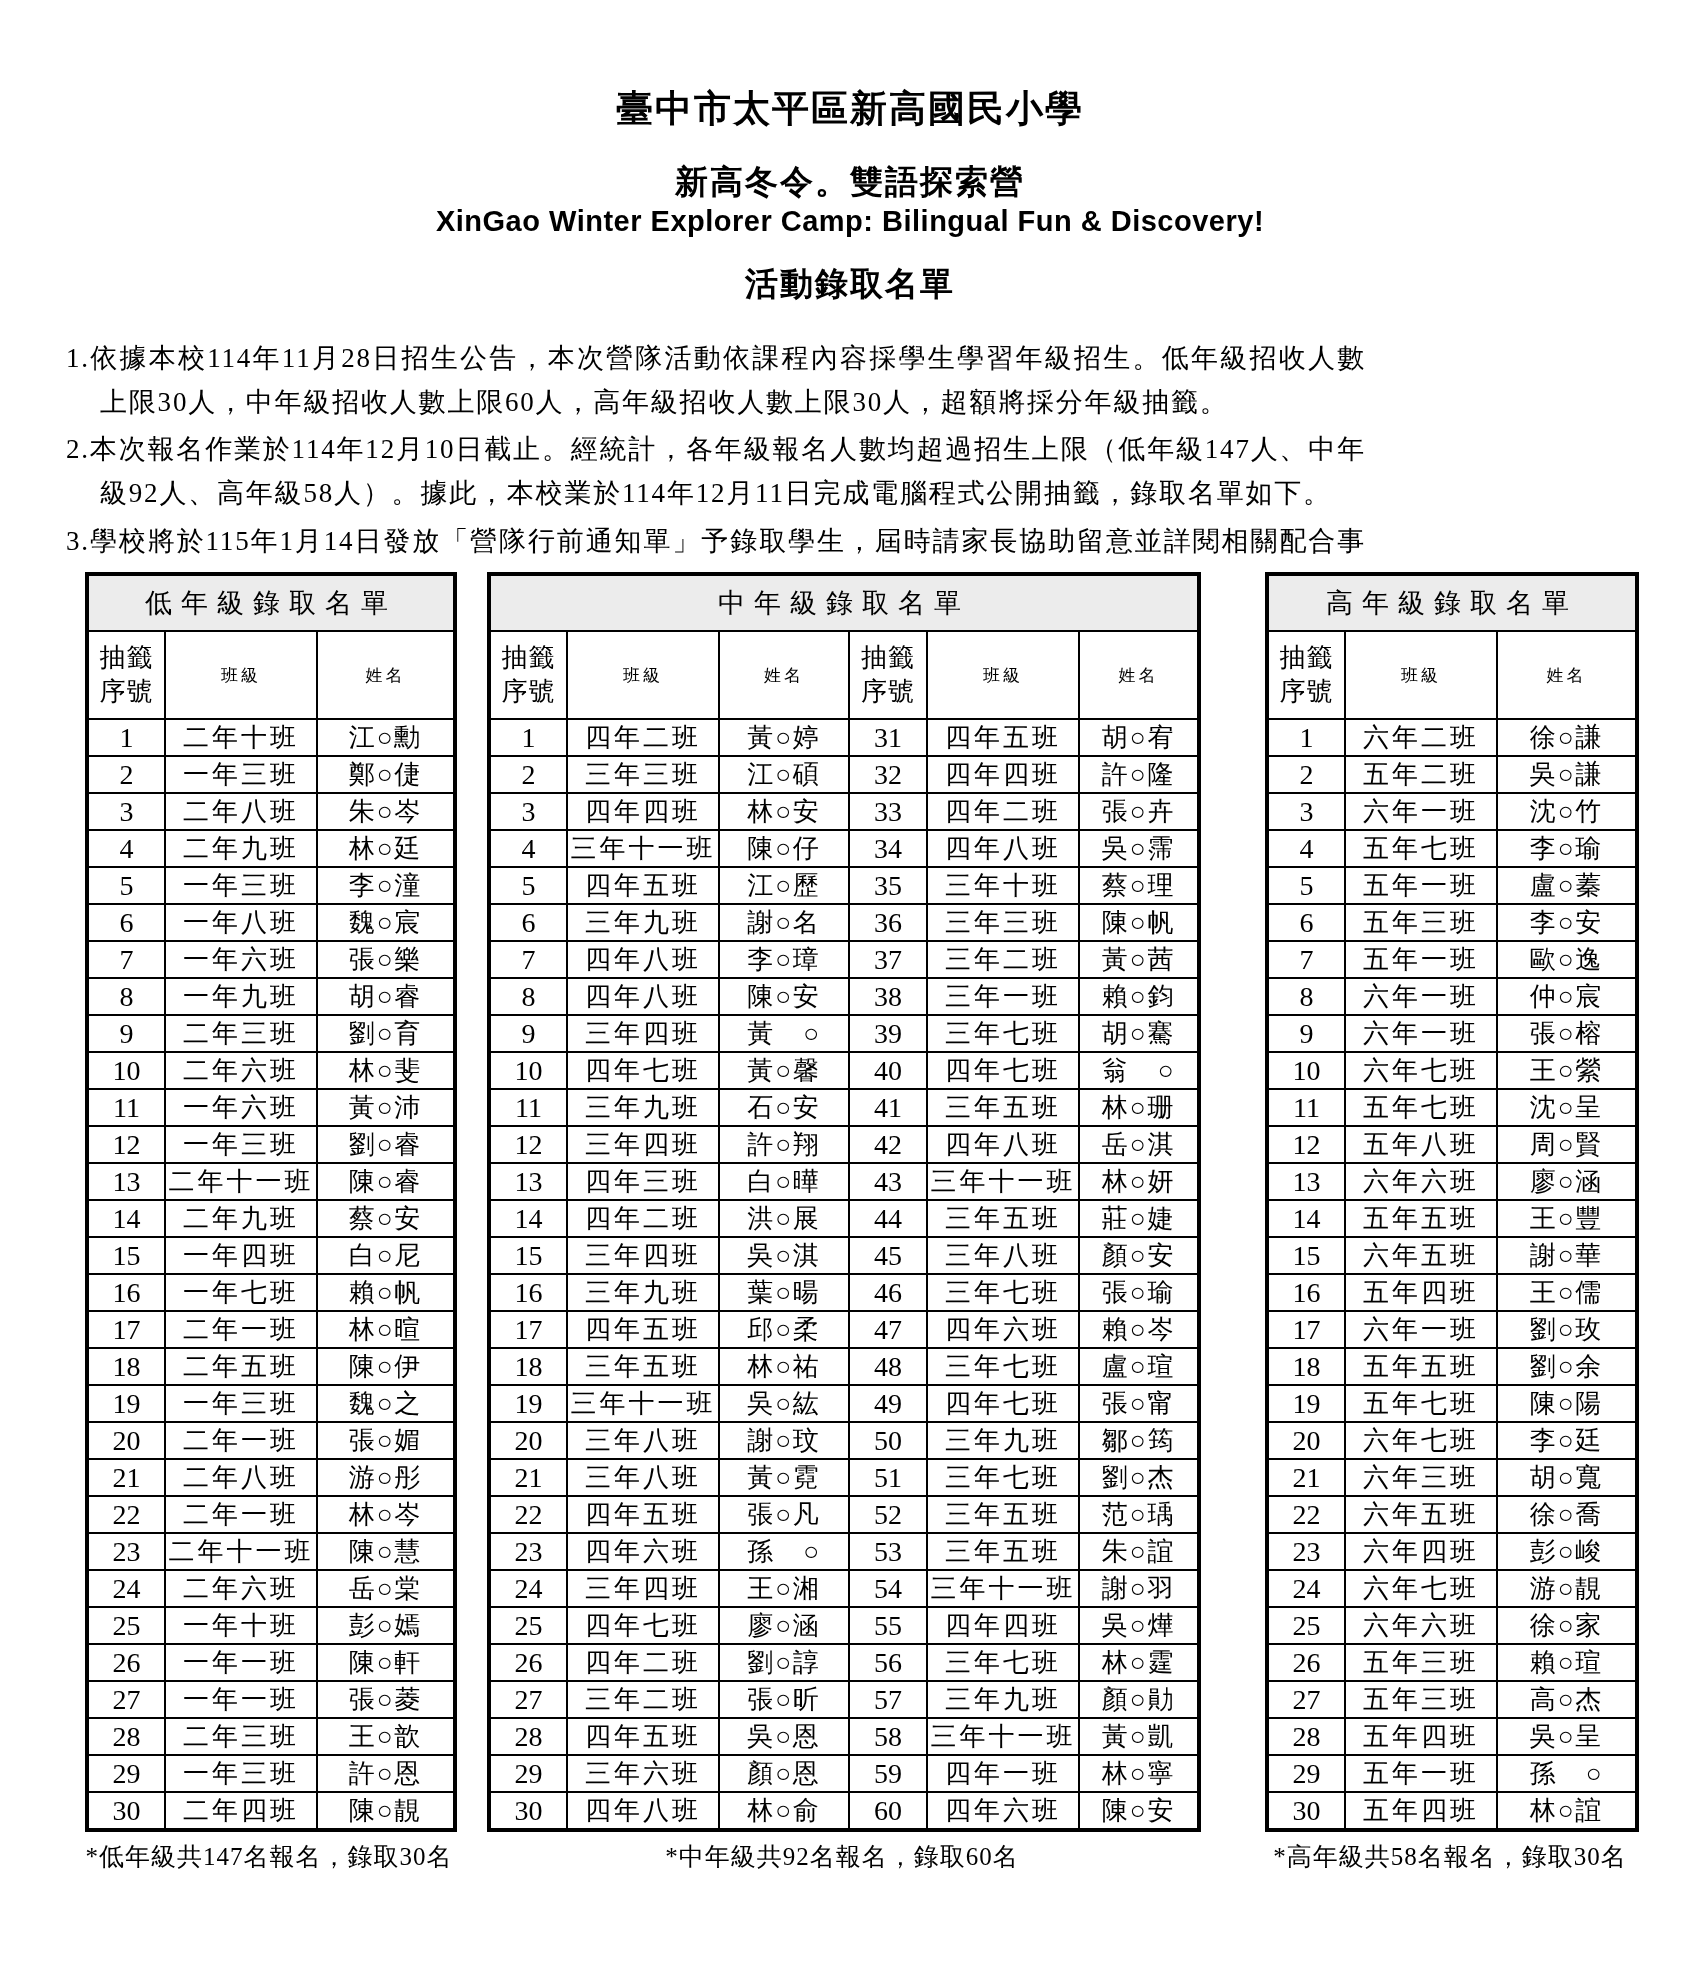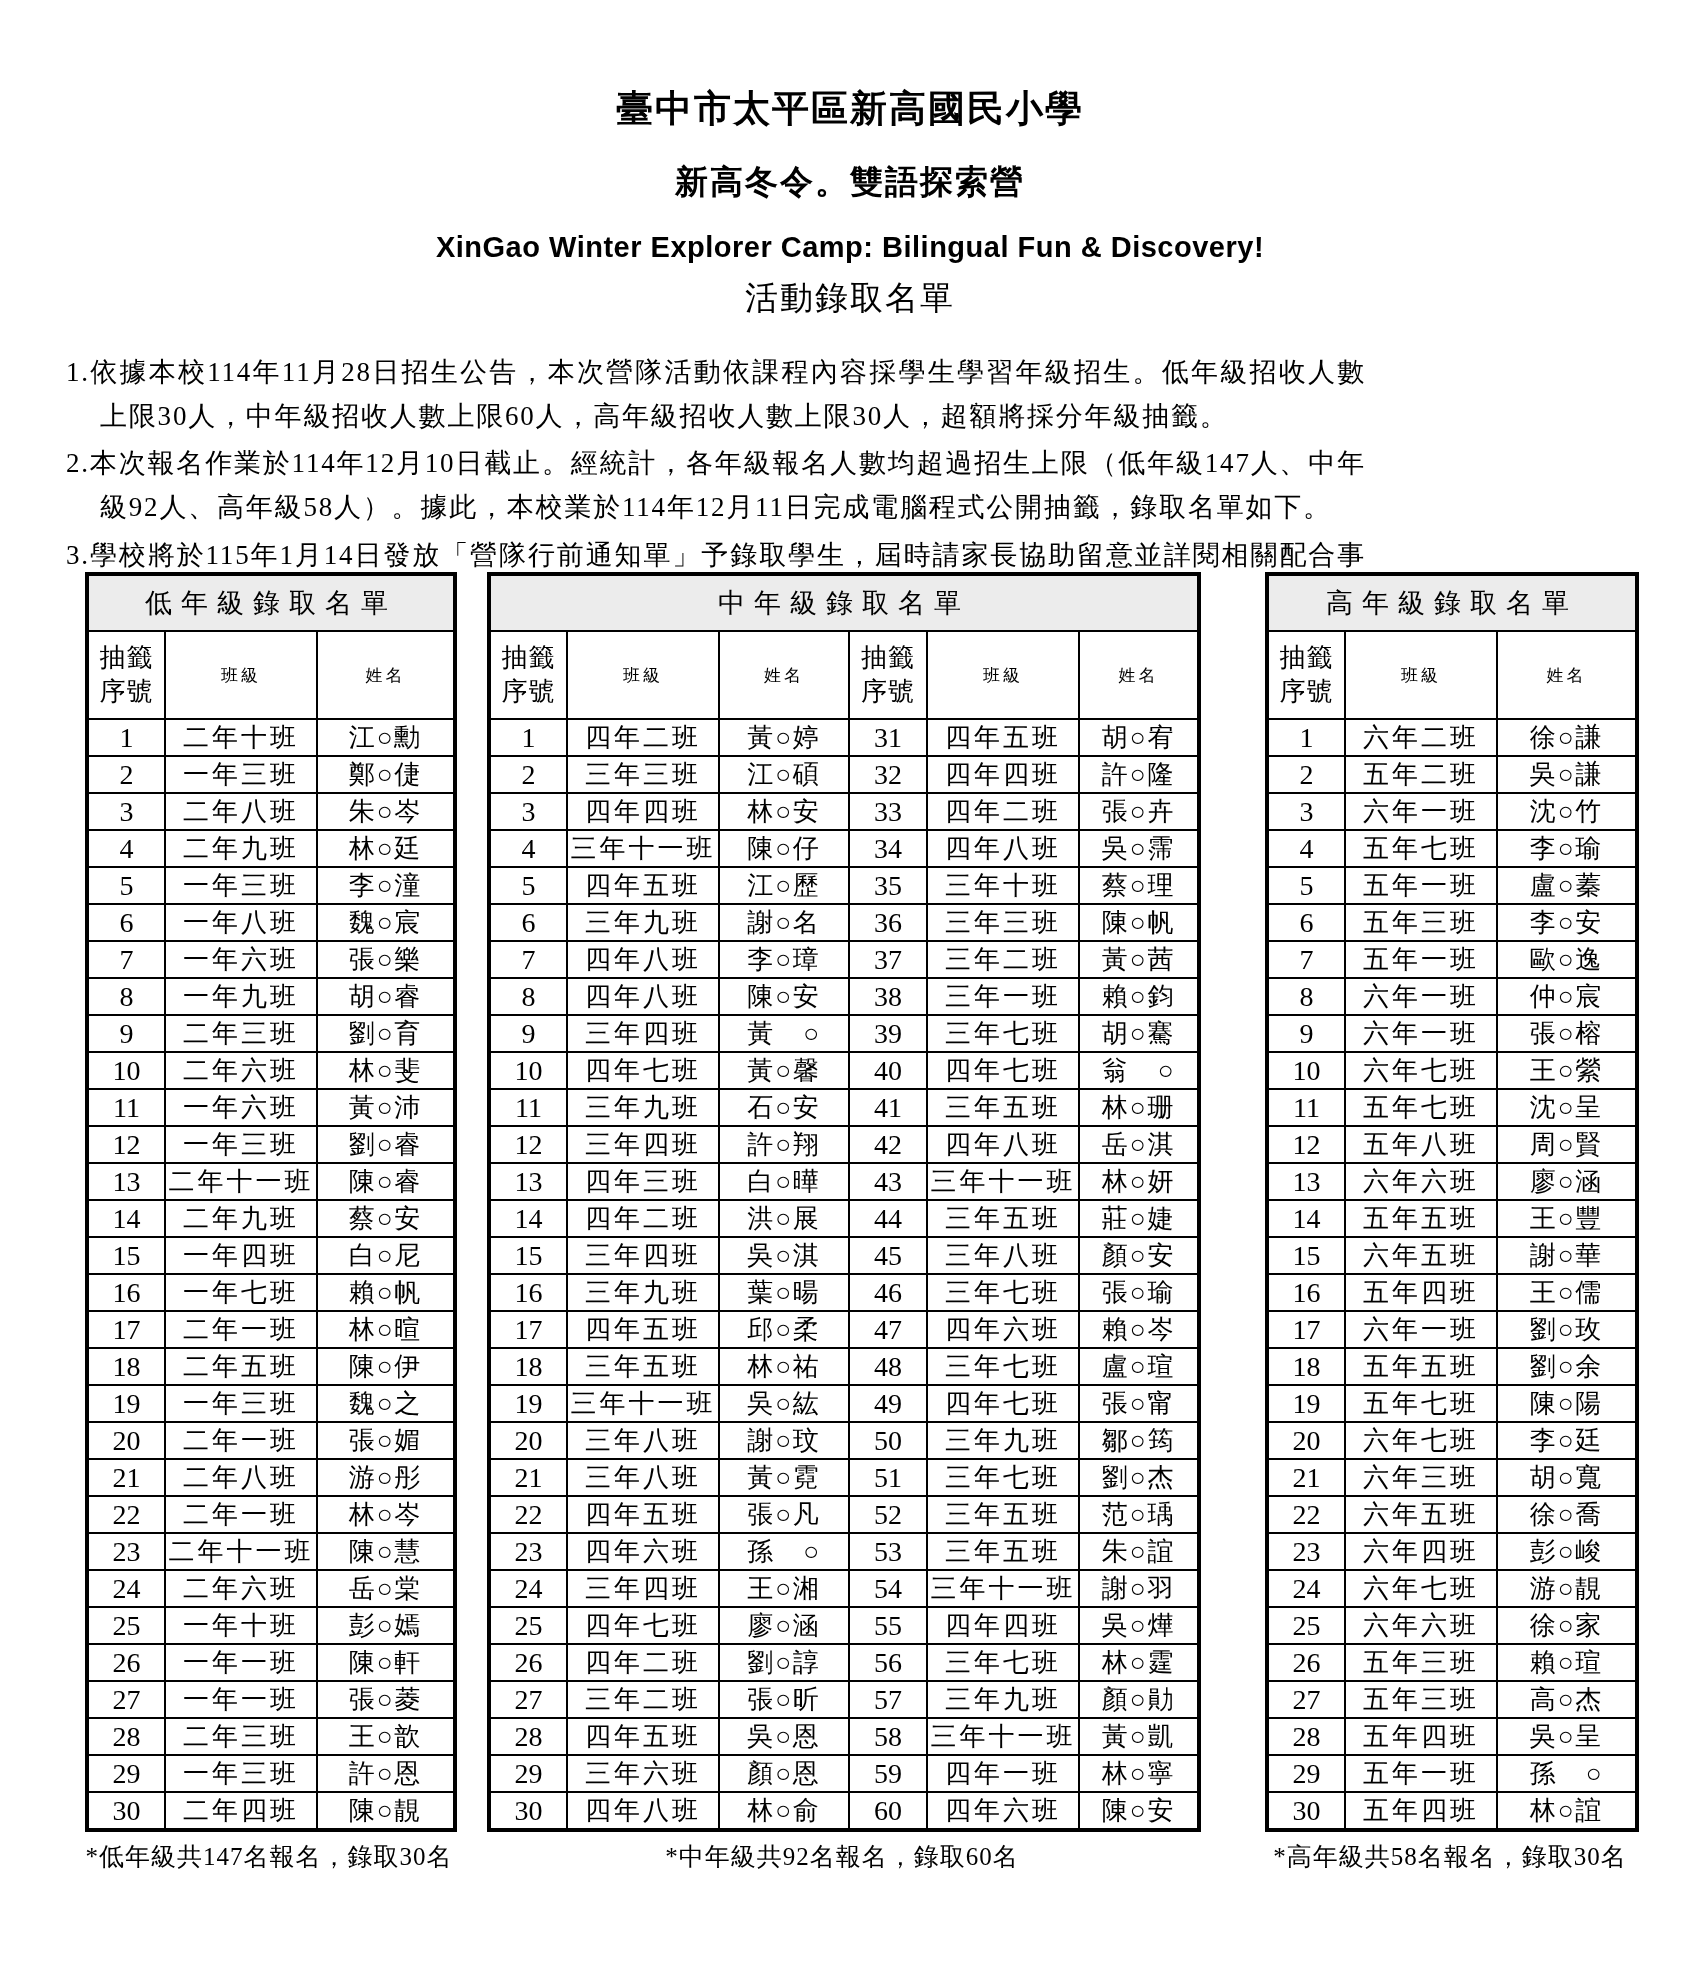--- a/index.html
+++ b/index.html
@@ -7,24 +7,24 @@
     width:1700px;height:1980px;overflow:hidden;color:#000;
     font-family:"Liberation Serif","DejaVu Serif",serif;
   }
   .page{position:relative;width:1700px;height:1644px;background:#fff;}
 
   
   .titles{padding-top:84px;text-align:center;}
   .school-title{font-size:37px;font-weight:bold;letter-spacing:2px;}
   .camp-zh{font-size:33px;font-weight:bold;letter-spacing:2px;margin-top:26px;}
   .camp-en{
-    font-size:29px;font-weight:bold;margin-top:26px;
+    font-size:29px;font-weight:bold;
     font-family:"Liberation Sans","DejaVu Sans",sans-serif;letter-spacing:0.5px;
   }
-  .doc-title{font-size:33px;font-weight:normal;letter-spacing:2px;margin-top:12px;}
+  .doc-title{font-size:33px;font-weight:bold;letter-spacing:2px;margin-top:24px;}
 
   
   .notes{
     margin:30px 0 0 66px;width:1300px;
     font-size:27px;line-height:1.62;text-align:justify;letter-spacing:1.8px;
   }
   .note{padding-left:34px;text-indent:-34px;margin:0 0 4px 0;}
 
   
   .tbl-block{position:absolute;top:572px;}

